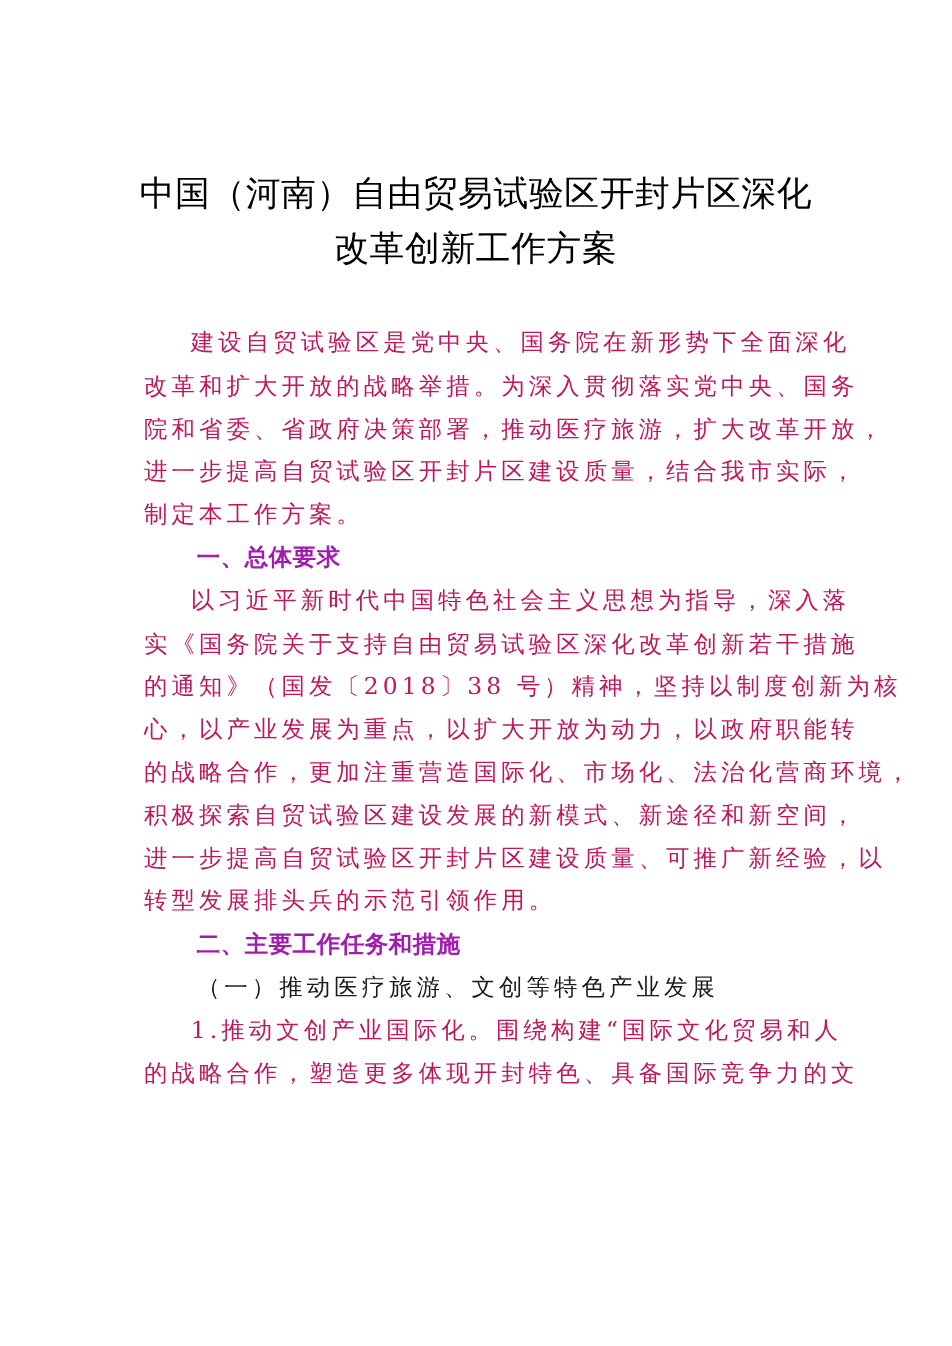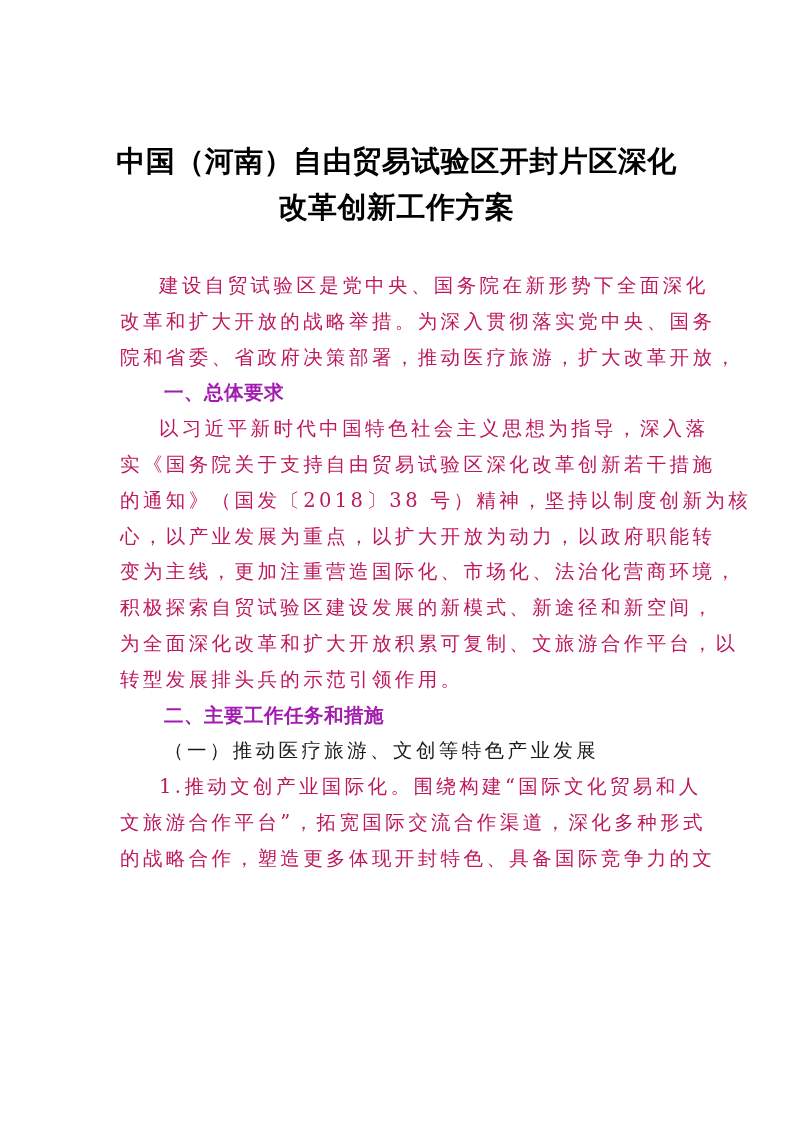--- a/index.html
+++ b/index.html
@@ -1,20 +1,20 @@
 <!DOCTYPE html>
 <html><head>
 <meta charset="utf-8">
 <style>
   html, body { margin: 0; padding: 0; background: #ffffff; }
   body { width: 793px; height: 1122px; position: relative; overflow: hidden;
          font-family: "DejaVu Serif", "Liberation Serif", serif; color: #111; }
   .page { position: absolute; left: 0; top: 0; width: 793px; height: 1122px; background: #fff; }
   .title { position: absolute; left: 100px; width: 593px; top: 138px; text-align: center;
-           font-family: "DejaVu Sans", "Liberation Sans", sans-serif; font-weight: bold;
+           font-family: "DejaVu Sans", "Liberation Sans", sans-serif; font-weight: normal;
            font-size: 29px; line-height: 46px; letter-spacing: 0.5px; color: #000; }
   .body { position: absolute; left: 120px; width: 556px; top: 268px; }
   .p { font-size: 19.5px; line-height: 35.8px; letter-spacing: 3.4px; text-align: justify;
        text-indent: 2em; margin: 0; color: #be185d; }
   .h { font-family: "DejaVu Sans", "Liberation Sans", sans-serif; font-weight: bold;
        font-size: 19.5px; line-height: 35.8px; margin: 0; padding-left: 44px; letter-spacing: 0.5px; color: #a21caf; }
   .sub { font-size: 19.5px; line-height: 35.8px; margin: 0; padding-left: 44px; letter-spacing: 3.4px; color: #1a1a1a; }
   .line { display: block; white-space: nowrap; }
 </style>
 </head>
@@ -25,37 +25,38 @@
   <div class="title">
     <span class="line">中国（河南）自由贸易试验区开封片区深化</span>
     <span class="line">改革创新工作方案</span>
   </div>
 
   <div class="body">
     <div class="p">
       <span class="line">建设自贸试验区是党中央、国务院在新形势下全面深化</span>
       <span class="line" style="text-indent:0">改革和扩大开放的战略举措。为深入贯彻落实党中央、国务</span>
       <span class="line" style="text-indent:0">院和省委、省政府决策部署，推动医疗旅游，扩大改革开放，</span>
+      <span class="line" style="text-indent:0">进一步提高自贸试验区开封片区建设质量，结合我市实际，</span>
+      <span class="line" style="text-indent:0">制定本工作方案。</span>
     </div>
 
     <div class="h">一、总体要求</div>
 
     <div class="p">
       <span class="line">以习近平新时代中国特色社会主义思想为指导，深入落</span>
       <span class="line" style="text-indent:0">实《国务院关于支持自由贸易试验区深化改革创新若干措施</span>
       <span class="line" style="text-indent:0">的通知》（国发〔2018〕38 号）精神，坚持以制度创新为核</span>
       <span class="line" style="text-indent:0">心，以产业发展为重点，以扩大开放为动力，以政府职能转</span>
-      <span class="line" style="text-indent:0">变为主线，更加注重营造国际化、市场化、法治化营商环境，</span>
+      <span class="line" style="text-indent:0">的战略合作，更加注重营造国际化、市场化、法治化营商环境，</span>
       <span class="line" style="text-indent:0">积极探索自贸试验区建设发展的新模式、新途径和新空间，</span>
-      <span class="line" style="text-indent:0">为全面深化改革和扩大开放积累可复制、文旅游合作平台，以</span>
+      <span class="line" style="text-indent:0">进一步提高自贸试验区开封片区建设质量、可推广新经验，以</span>
       <span class="line" style="text-indent:0">转型发展排头兵的示范引领作用。</span>
     </div>
 
     <div class="h">二、主要工作任务和措施</div>
     <div class="sub">（一）推动医疗旅游、文创等特色产业发展</div>
 
     <div class="p">
       <span class="line">1.推动文创产业国际化。围绕构建“国际文化贸易和人</span>
-      <span class="line" style="text-indent:0">文旅游合作平台”，拓宽国际交流合作渠道，深化多种形式</span>
       <span class="line" style="text-indent:0">的战略合作，塑造更多体现开封特色、具备国际竞争力的文</span>
     </div>
   </div>
 </div>
 
 </body></html>

